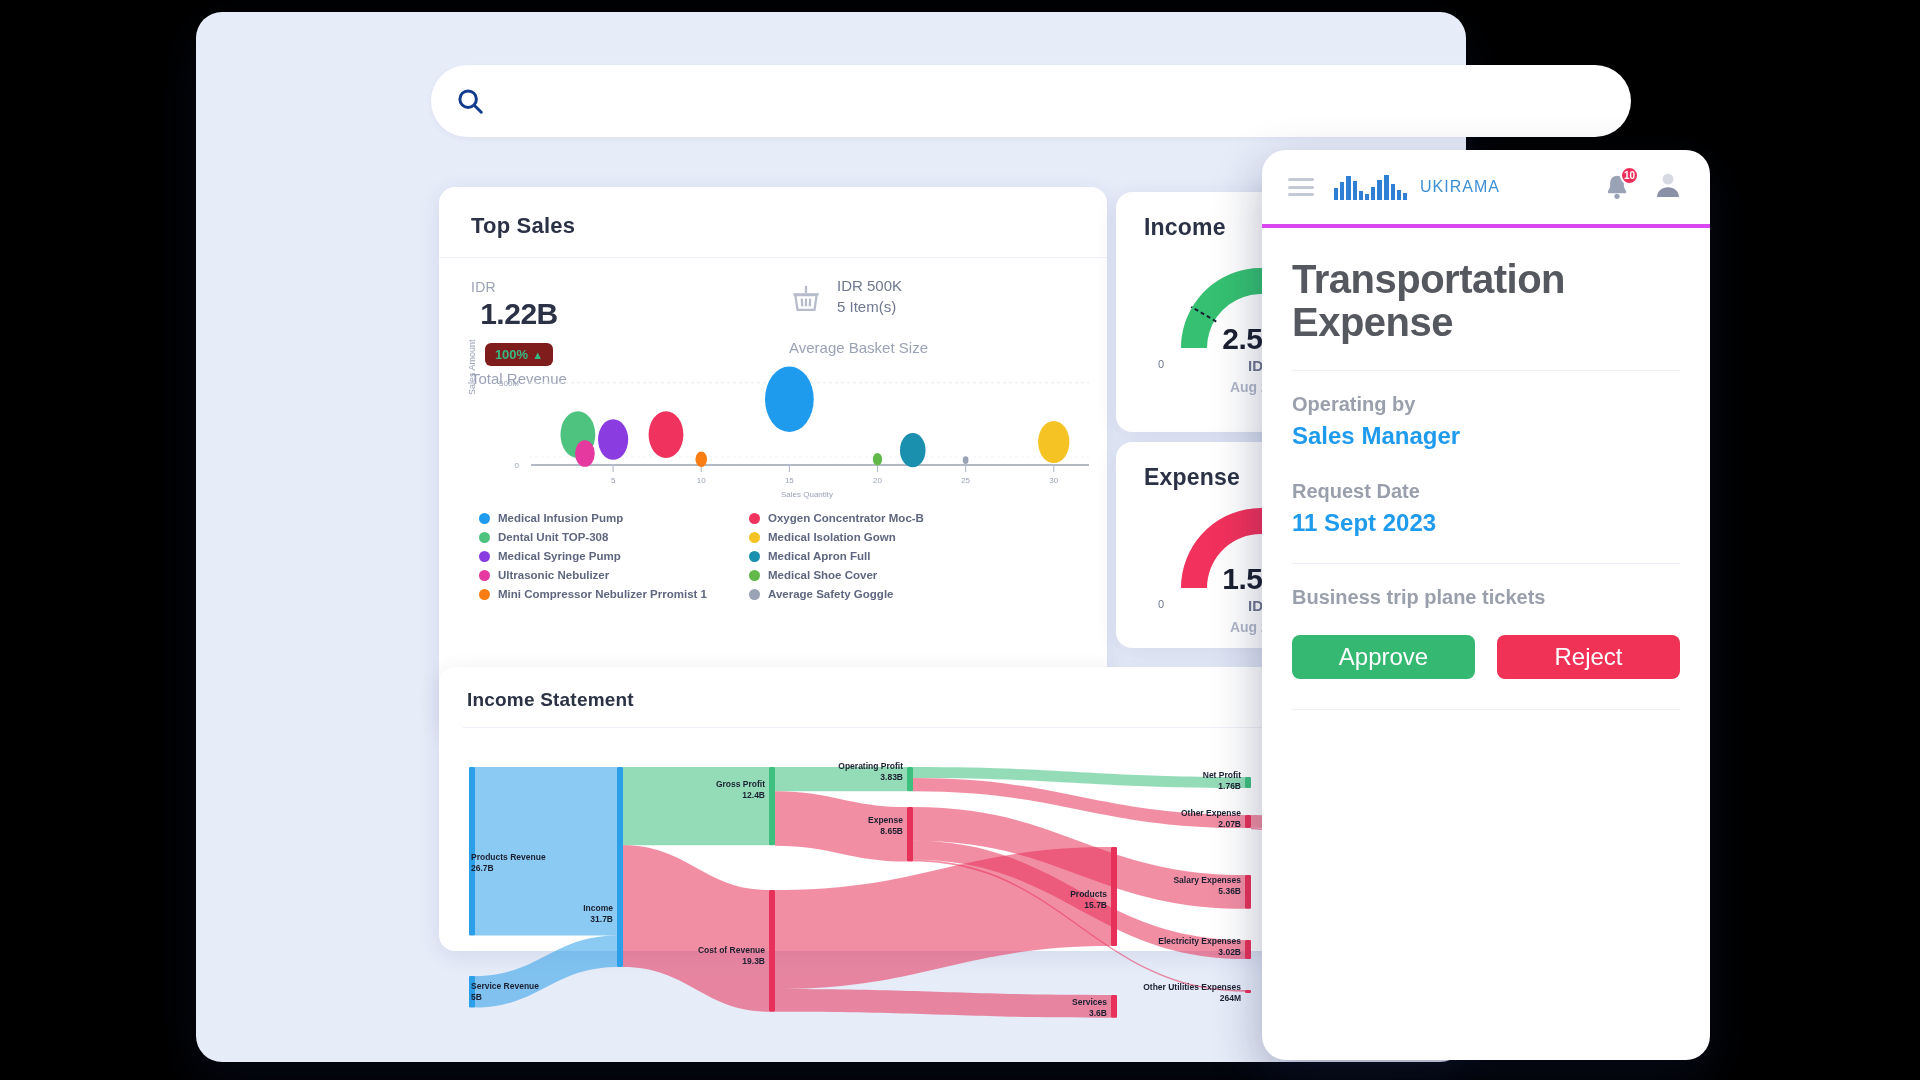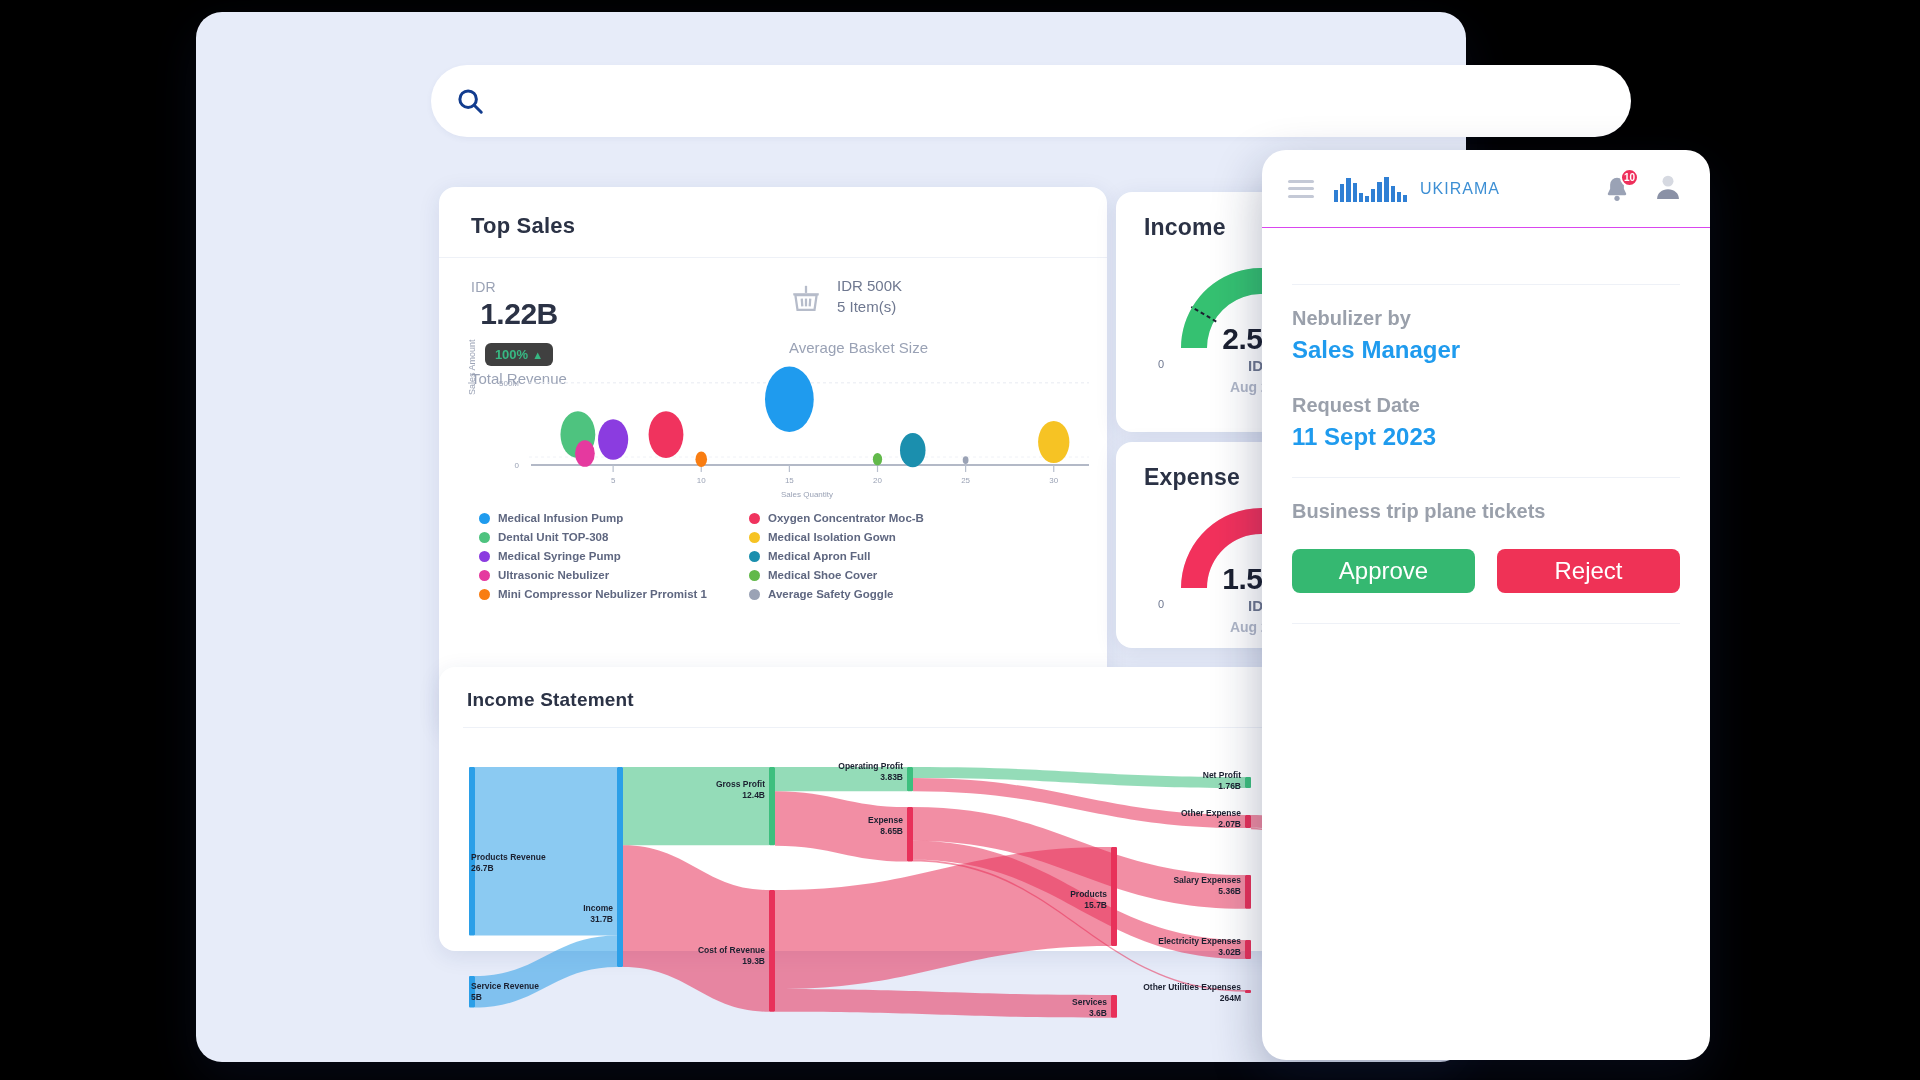--- a/index.html
+++ b/index.html
@@ -55,21 +55,21 @@
   
   #topsales { left: 243px; top: 175px; width: 668px; height: 545px; }
   #topsales .card-title { position: absolute; left: 32px; top: 26px; }
   .ts-divider { position:absolute; left:0; right:0; top:70px; height:1px; background:#eef1f7; }
 
   .kpi-block { position: absolute; left: 32px; top: 92px; }
   .kpi-cur { font-size: 14px; color: #9aa2b5; letter-spacing:.3px; }
   .kpi-row { display: flex; align-items: center; gap: 12px; margin-top: 2px; flex-direction: column;}
   .kpi-val { font-size: 30px; font-weight: bold; color: #2b3245; letter-spacing:-.5px;}
   .kpi-badge {
-    background: #404040; color: #37b883;
+    background: #7f1d1d; color: #37b883;
     font-size: 13px; font-weight: bold;
     padding: 4px 10px 4px 10px; border-radius: 6px;
     display: flex; align-items: center; gap: 4px;
   }
   .kpi-badge .caret { font-size: 11px; }
   .kpi-sub { font-size: 15px; color: #9aa2b5; margin-top: 4px; }
 
   .basket-block { position: absolute; left: 350px; top: 90px; display: flex; gap: 14px; }
   .basket-icon { width: 34px; height: 34px; margin-top: 6px; }
   .basket-l1 { font-size: 15px; color: #6f7890; }
@@ -134,21 +134,21 @@
     left: 1262px; top: 150px;
     width: 448px; height: 910px;
     background: #ffffff;
     border-radius: 24px;
     box-shadow: 0 18px 50px rgba(20,30,70,.32);
     overflow: hidden;
   }
   .mp-header {
     position: relative; height: 78px;
     display: flex; align-items: center; padding: 0 26px;
-    border-bottom: 1px solid #d946ef;
+    border-bottom: 4px solid #d946ef;
   }
   .hamburger { width: 26px; height: 18px; display:flex; flex-direction:column; justify-content:space-between; flex:0 0 auto;}
   .hamburger span { display:block; height:3px; background:#c4c9d6; border-radius:2px; }
   .brand { display:flex; align-items:center; gap:10px; margin-left: 18px; }
   .brand-name { font-size: 16px; color:#3d8fd4; letter-spacing: 1px; }
   .mp-header-right { margin-left:auto; display:flex; align-items:center; gap: 20px; }
   .bell-wrap { position: relative; width: 30px; height: 30px; }
   .bell-badge {
     position:absolute; right:-7px; top:-6px;
     background:#ee2f5b; color:#fff;
@@ -502,24 +502,25 @@
         <span>
           <svg viewBox="0 0 24 24" width="32" height="32">
             <circle cx="12" cy="7.6" r="4.1" fill="#d6d9e1"></circle>
             <path d="M3.8 21c0-4.6 3.7-7.4 8.2-7.4s8.2 2.8 8.2 7.4z" fill="#8a91a6"></path>
           </svg>
         </span>
       </div>
     </div>
 
     <div class="mp-body">
+      <div class="mp-title">Transportation Expense</div>
 
       <div class="mp-rule"></div>
 
-      <div class="mp-field-label">Nebulizer by</div>
+      <div class="mp-field-label">Operating by</div>
       <div class="mp-field-value">Sales Manager</div>
 
       <div style="height:30px"></div>
 
       <div class="mp-field-label">Request Date</div>
       <div class="mp-field-value">11 Sept 2023</div>
 
       <div class="mp-rule"></div>
 
       <div class="mp-note">Business trip plane tickets</div>

